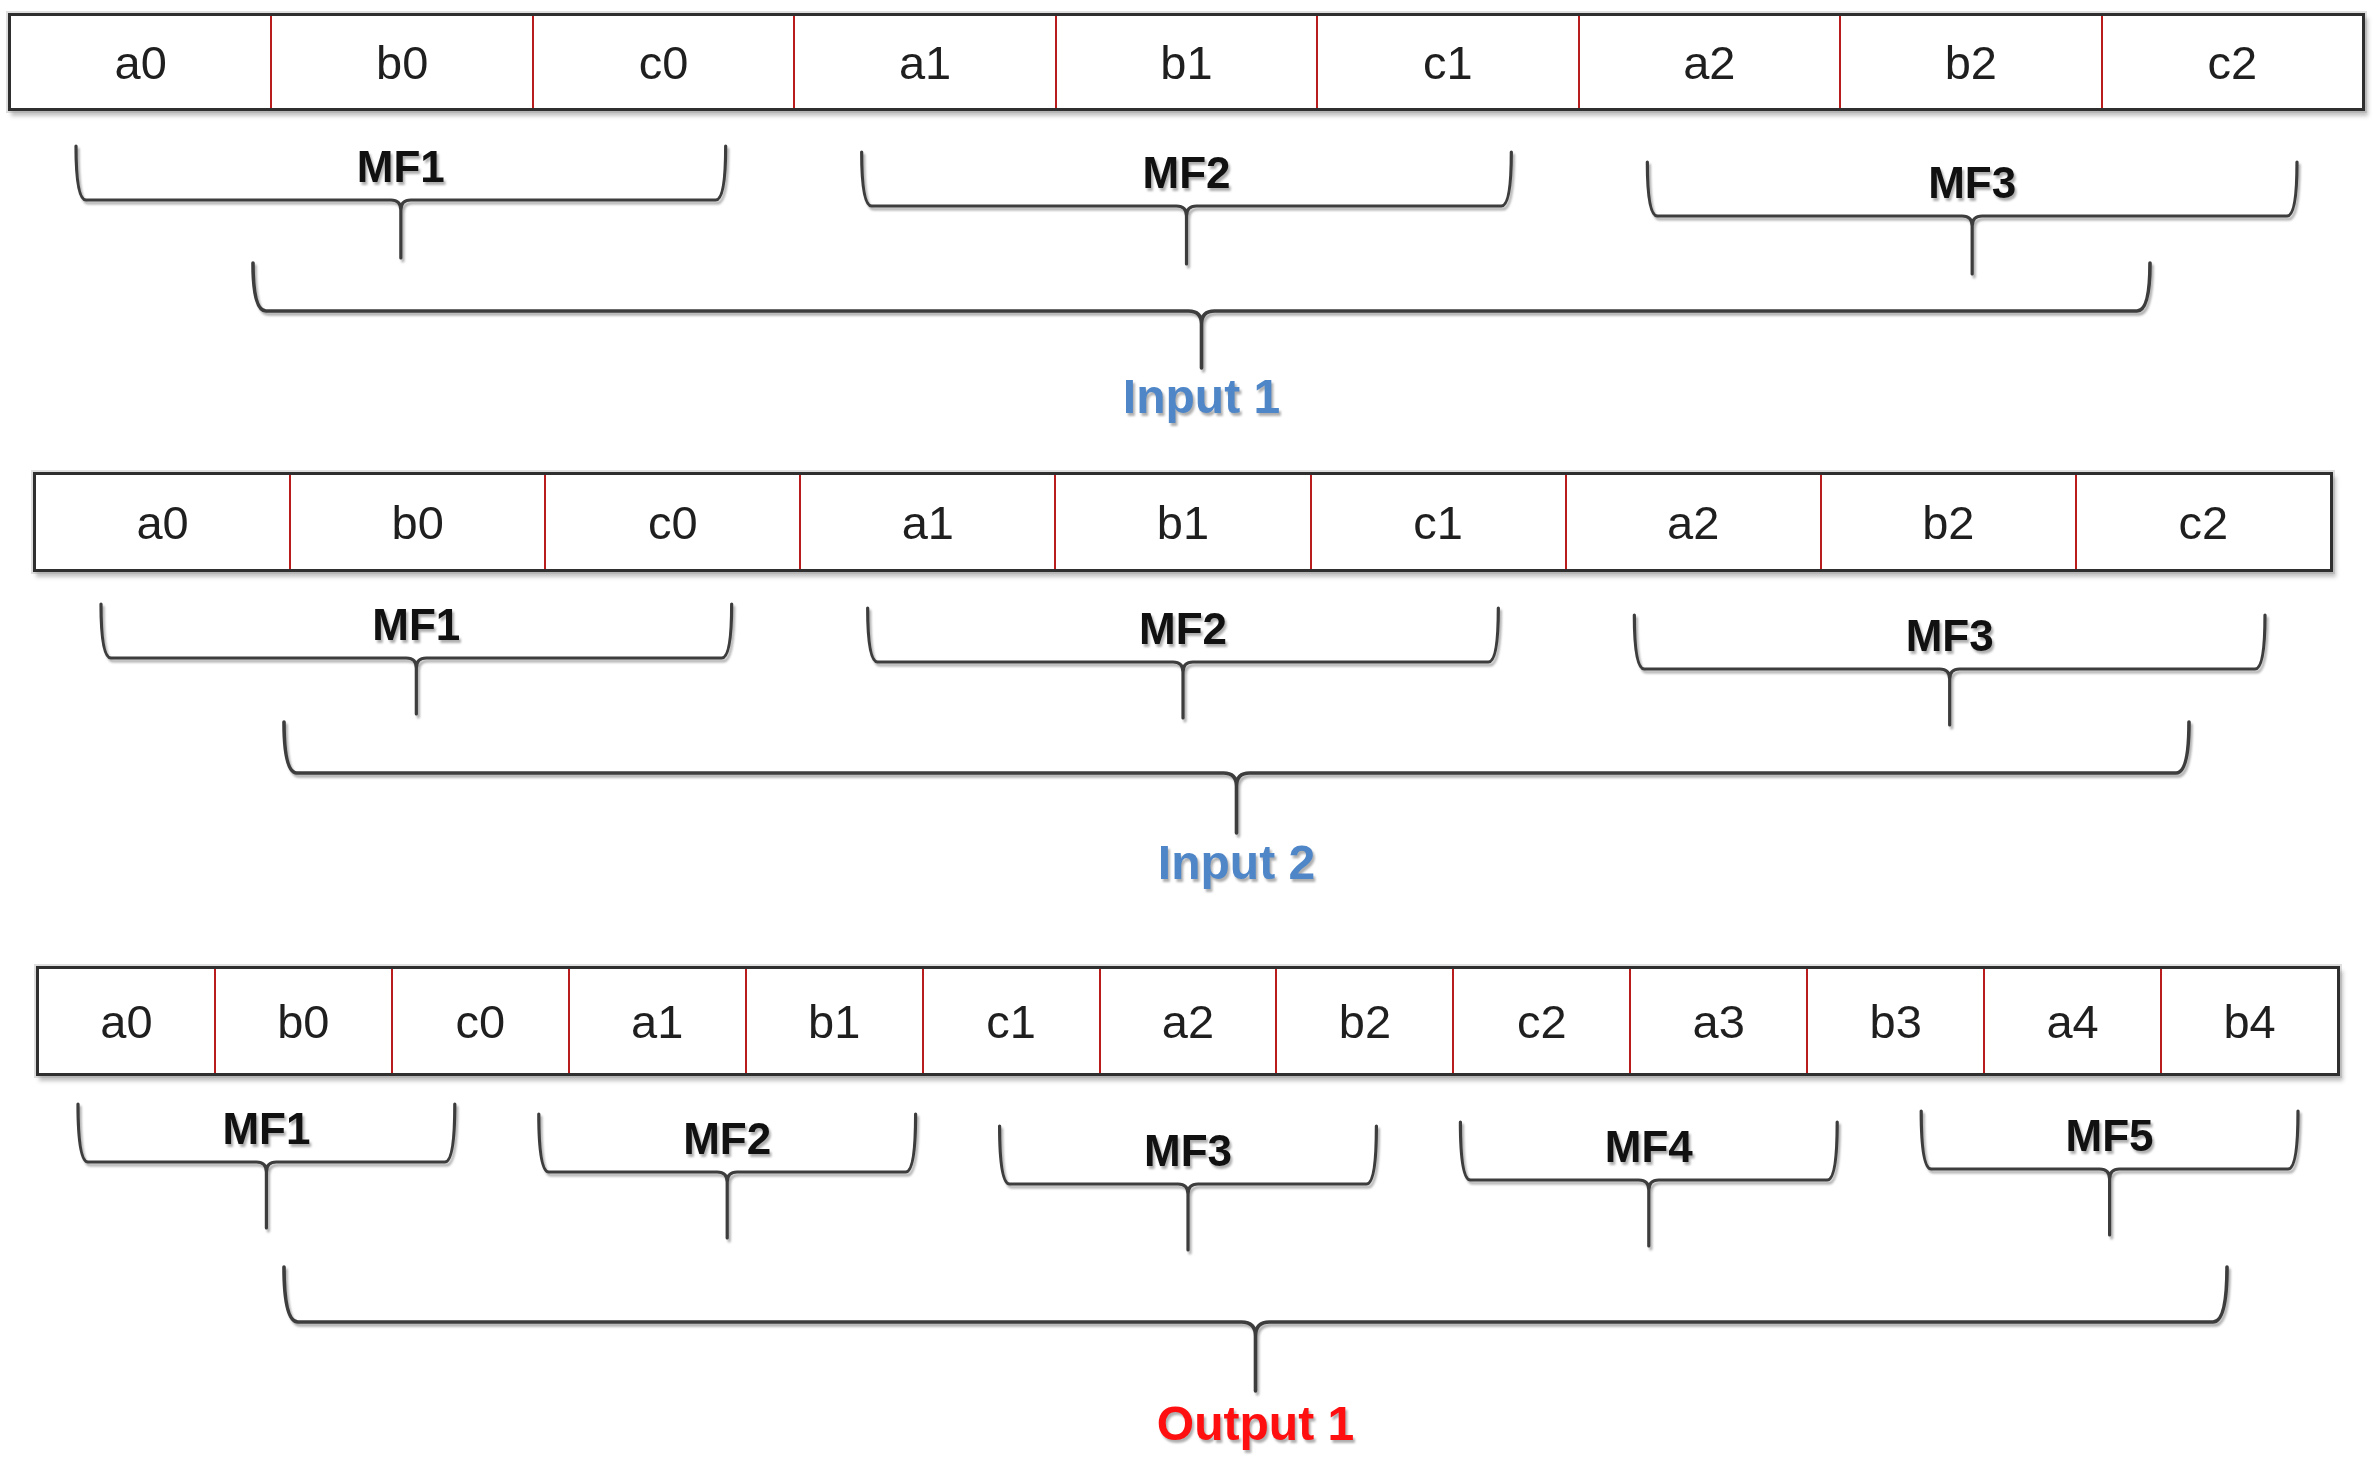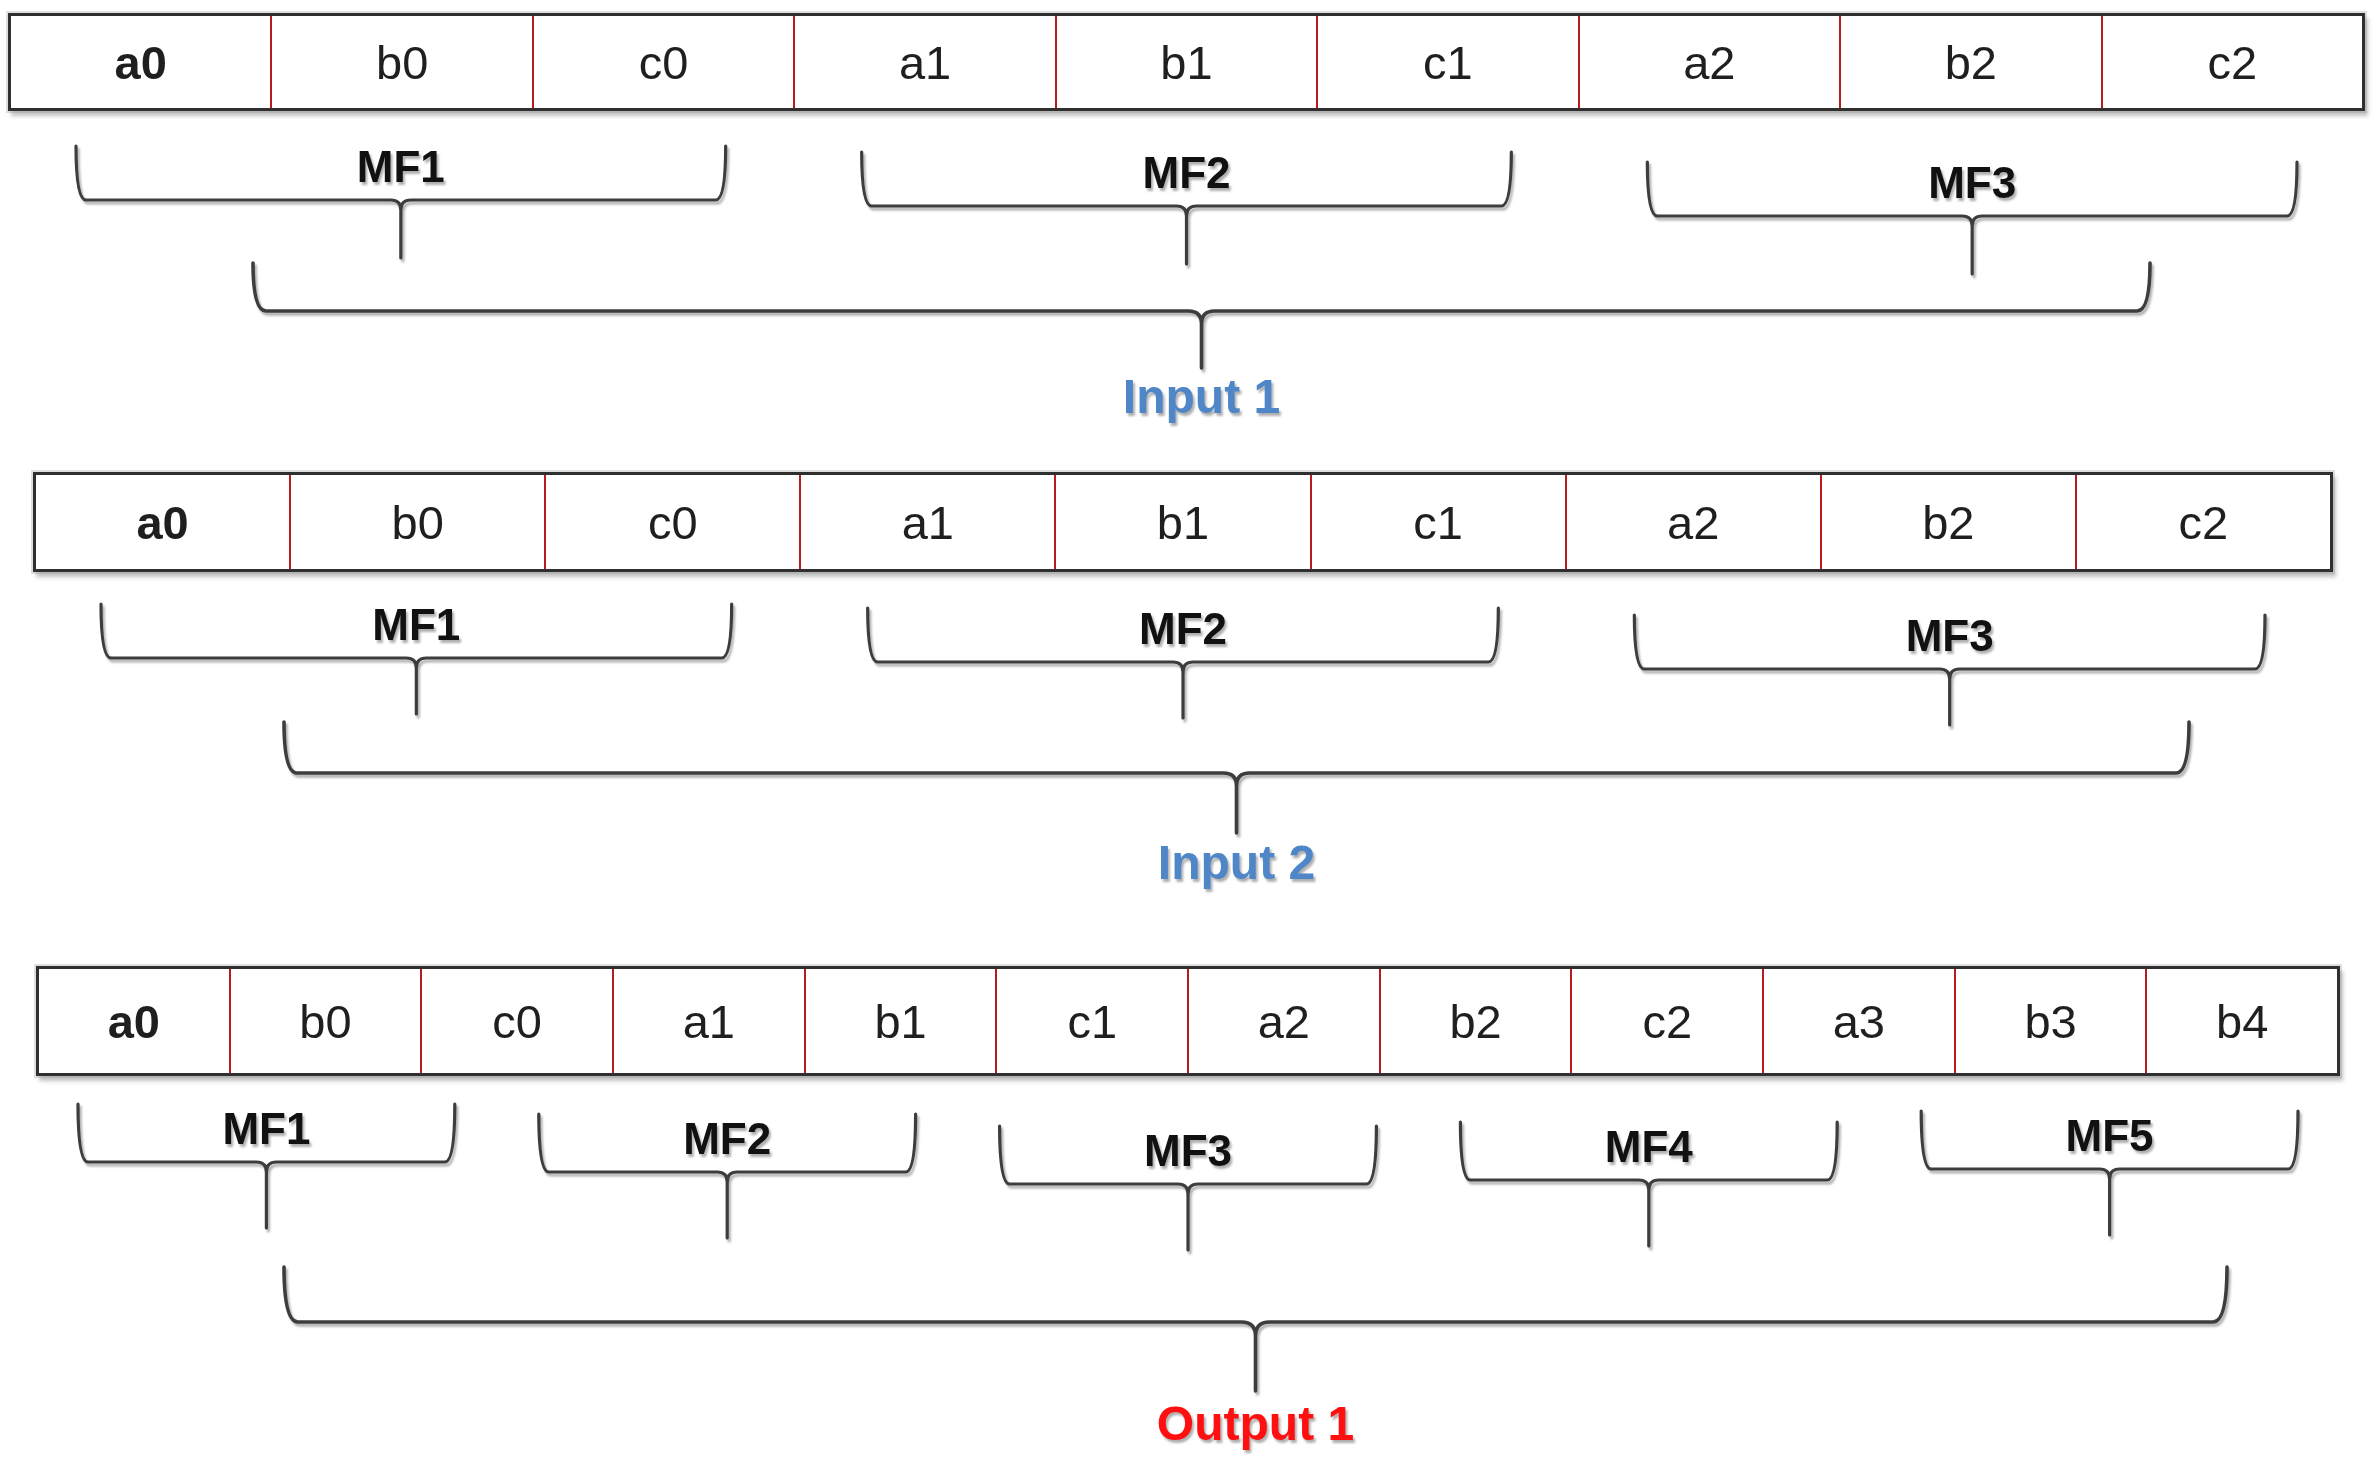--- a/index.html
+++ b/index.html
@@ -19,21 +19,21 @@
     box-sizing:border-box;
   }
   .cell{
     flex:1 1 0;
     display:flex;align-items:center;justify-content:center;
     font-size:47px;
     color:#1f1f1f;
     border-left:2px solid #b91c1c;
     white-space:nowrap;
   }
-  .cell:first-child{border-left:none;font-weight:bold;}
+  .cell:first-child{border-left:none;}
   #brace-layer{
     position:absolute;left:0;top:0;
     width:2373px;height:1479px;
   }
   .brace{fill:none;stroke:#3d3d3d;stroke-width:3.2;stroke-linecap:round;}
   .brace.big{stroke-width:3.6;}
   .shadowed{filter:drop-shadow(2.5px 3.5px 1.2px rgba(110,110,110,.55));}
   .mf-label{
     font-family:"Liberation Sans", sans-serif;
     font-weight:bold;font-size:44px;fill:#111111;text-anchor:middle;
@@ -110,15 +110,16 @@
       <div class="cell">b0</div>
       <div class="cell">c0</div>
       <div class="cell">a1</div>
       <div class="cell">b1</div>
       <div class="cell">c1</div>
       <div class="cell">a2</div>
       <div class="cell">b2</div>
       <div class="cell">c2</div>
       <div class="cell">a3</div>
       <div class="cell">b3</div>
+      <div class="cell">a4</div>
       <div class="cell">b4</div>
     </div>
 </div>
 
 </body></html>

